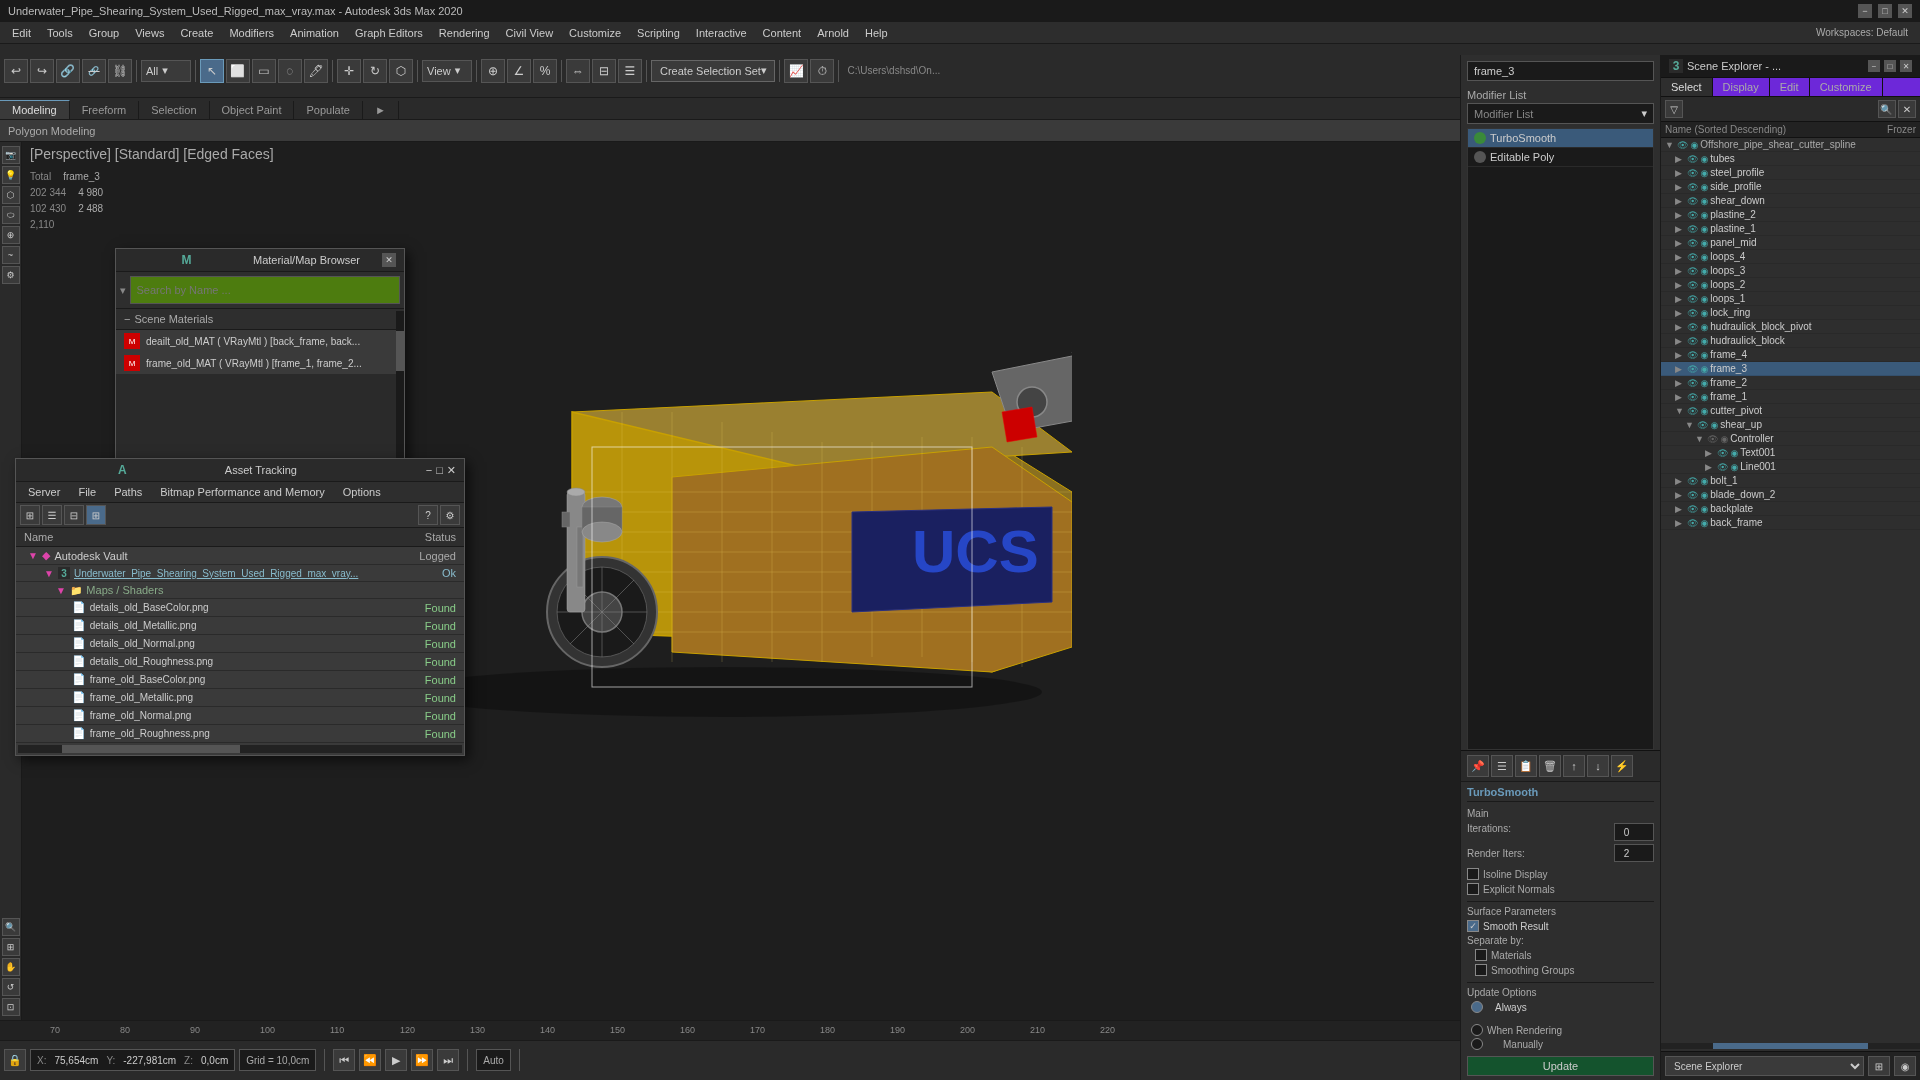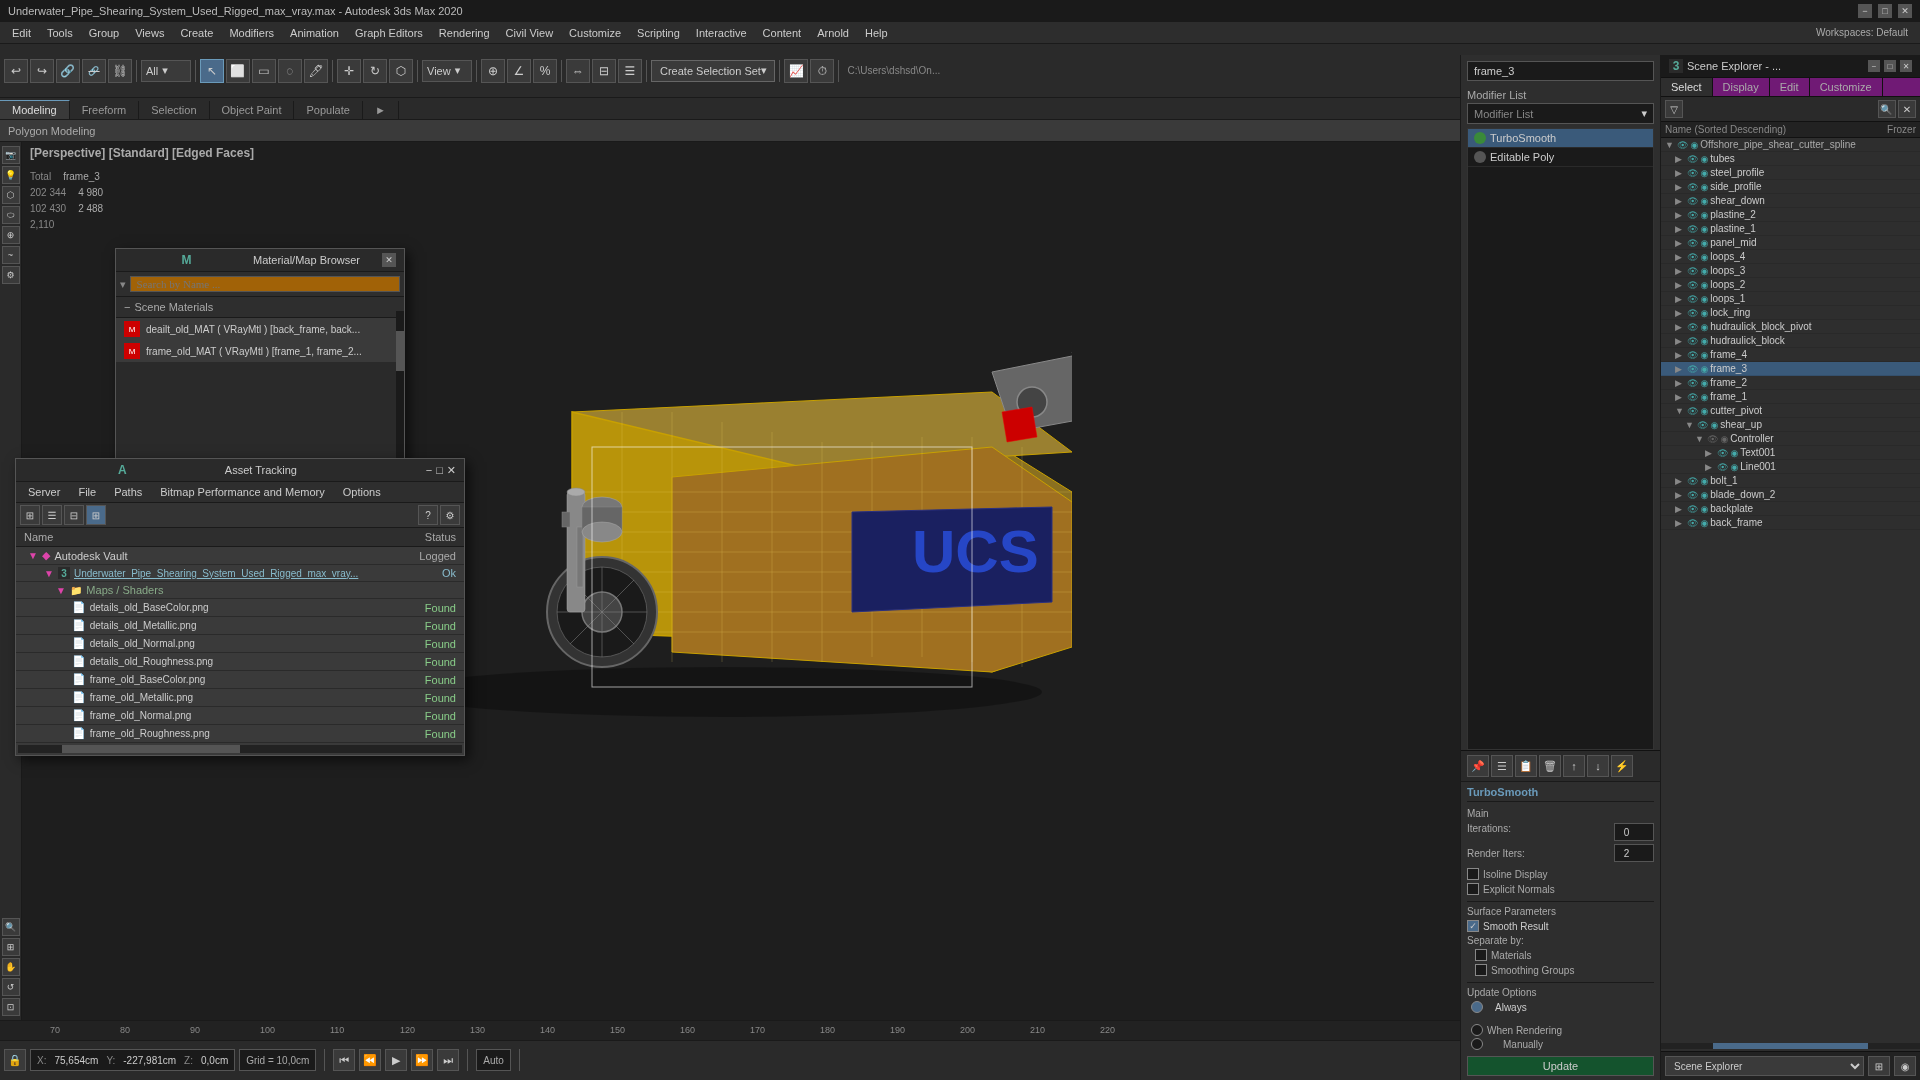--- a/index.html
+++ b/index.html
@@ -462,21 +462,21 @@
       display: flex; align-items: center; justify-content: center;
     }
     #scene-explorer .panel-title span { flex: 1; color: #ccc; font-size: 11px; }
     .panel-win-btn {
       width: 12px; height: 12px;
       display: flex; align-items: center; justify-content: center;
       background: #555; cursor: pointer; font-size: 8px; color: #ccc;
     }
     .se-tab-bar {
       display: flex;
-      background: #701a75;
+      background: #6d28d9;
       border-bottom: 1px solid #111;
     }
     .se-tab {
       padding: 3px 10px;
       color: #aaa;
       font-size: 11px;
       cursor: pointer;
       border-right: 1px solid #111;
     }
     .se-tab.active { background: #2e2e2e; color: #ddd; }
@@ -725,21 +725,21 @@
   <div class="side-btn">⚙</div>
   <div style="flex:1"></div>
   <div class="side-btn">🔍</div>
   <div class="side-btn">⊞</div>
   <div class="side-btn">✋</div>
   <div class="side-btn">↺</div>
   <div class="side-btn">⊡</div>
 </div>
 
 <div id="viewport-info">
-  <div style="font-size:12px;color:#aaa;font-weight:bold;">[Perspective] [Standard] [Edged Faces]</div>
+  <div style="font-size:14px;color:#aaa;">[Perspective] [Standard] [Edged Faces]</div>
 </div>
 
 <div id="viewport-stats">
   <div style="display:flex;gap:12px;">
     <span style="color:#888;">Total</span>
     <span style="color:#aaa;">frame_3</span>
   </div>
   <div style="display:flex;gap:12px;">
     <span style="color:#888;">202 344</span>
     <span style="color:#aaa;">4 980</span>
@@ -847,21 +847,21 @@
 </div>
 
 <div id="mat-browser">
   <div class="dialog-title">
     <span style="color:#5a9;font-size:12px;font-weight:bold;background:#2a2a2a;width:14px;height:14px;display:flex;align-items:center;justify-content:center;">M</span>
     <span>Material/Map Browser</span>
     <div class="close-btn">✕</div>
   </div>
   <div class="mat-search">
     <span style="color:#888;">▾</span>
-    <input type="text" placeholder="Search by Name ..." style="flex: 1 1 0%; background: #a16207; border: 1px solid rgb(85, 85, 85); color: rgb(204, 204, 204); height: 16px; padding: 0px 6px; font-size: 11px; font-family: Liberation Serif, serif;">
+    <input type="text" placeholder="Search by Name ..." style="flex: 1 1 0%; background: #4d7c0f; border: 1px solid rgb(85, 85, 85); color: rgb(204, 204, 204); height: 28px; padding: 0px 6px; font-size: 11px;">
   </div>
   <div class="mat-section-header">
     <span>−</span>
     <span>Scene Materials</span>
   </div>
   <div class="mat-scroll">
     <div class="mat-item">
       <div class="mat-icon">M</div>
       <span style="font-size:10px;color:#ccc;">deailt_old_MAT  ( VRayMtl )  [back_frame, back...</span>
     </div>

